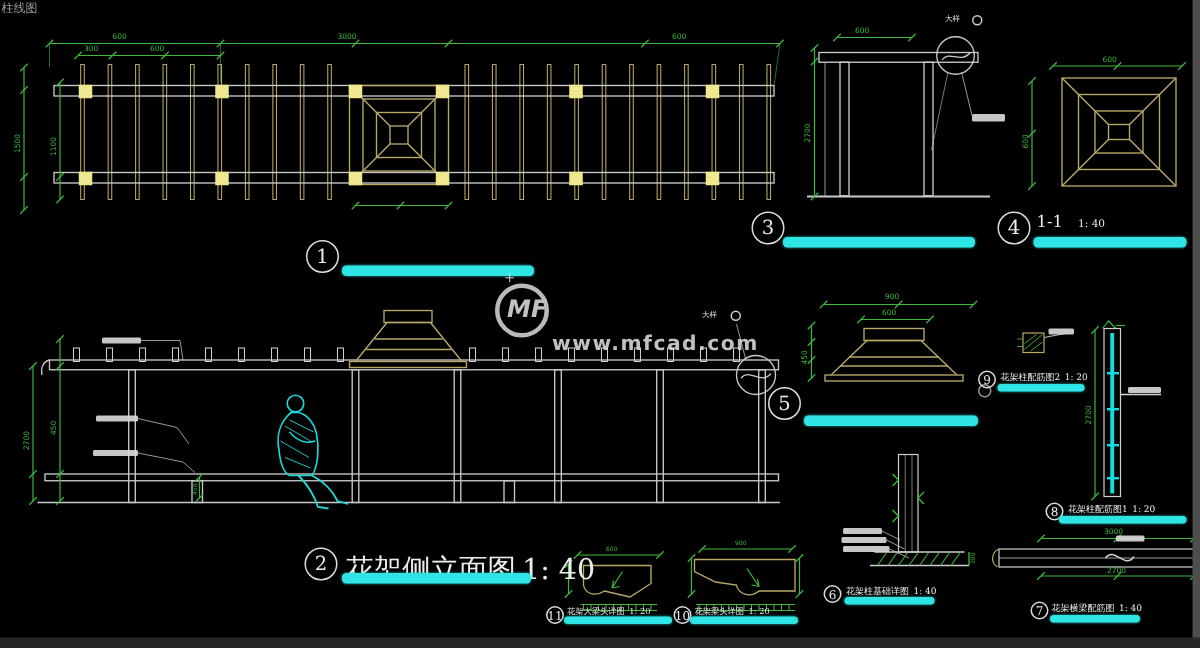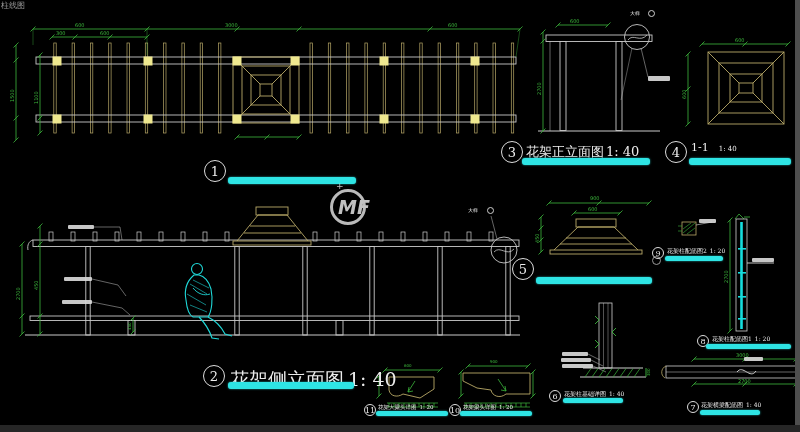--- a/index.html
+++ b/index.html
@@ -22,21 +22,21 @@
   .tinyc{position:absolute;border:1px solid #cfcfcf;border-radius:50%;box-sizing:border-box;}
   .greyc{position:absolute;border:1px solid #9a9a9a;border-radius:50%;box-sizing:border-box;}
   #corner{position:absolute;left:1px;top:0;color:#9a9a9a;font-size:8px;letter-spacing:0;}
   #wm{position:absolute;left:328px;top:180px;width:170px;height:62px;opacity:.88;color:#dcdcdc;}
   #wm .brand{position:absolute;left:44px;top:2px;font-size:31px;font-weight:bold;
              letter-spacing:7px;font-family:"DejaVu Serif",serif;
              text-shadow:0 0 1px rgba(255,255,255,.6);}
   #wm .url{position:absolute;left:40px;top:41px;font-size:13.5px;font-weight:bold;letter-spacing:1px;}
   #wm .logo{position:absolute;left:2px;top:9px;width:36px;height:36px;border:3px solid #d4d4d4;
             border-radius:50%;box-sizing:border-box;}
-  #wm .logo span{position:absolute;left:5px;top:4px;font-size:19px;font-weight:bold;font-style:italic;}
+  #wm .logo span{position:absolute;left:5px;top:4px;font-size:16px;font-weight:bold;font-style:italic;}
   #wm .star{position:absolute;left:8px;top:1px;font-size:9px;}
   #edgeR{position:absolute;right:0;top:0;width:5px;height:432px;background:#4e4e4e;}
   #edgeB{position:absolute;left:0;bottom:0;width:800px;height:7px;background:#262626;}
 </style>
 </head>
 <body>
 
 <div id="stage">
 
   <svg id="cad" width="800" height="432" viewBox="0 0 800 432">
@@ -459,21 +459,20 @@
 
   <div class="circ bigc" style="left:203px;top:365px">
       <span>2</span>
     </div>
   <div class="lbl" style="left:230px;top:367px;font-size:19px"><span>花架侧立面图</span><span class="sc" style="margin-left:4px">1: 40</span></div>
   <div class="bar" style="left:228px;top:382px;width:126px;height:6.5px"></div>
 
   <div class="circ bigc" style="left:501px;top:141px">
       <span>3</span>
     </div>
-  <div class="lbl" style="left:526px;top:143px;font-size:13px"><span>花架正立面图</span><span class="sc" style="margin-left:2px">1: 40</span></div>
   <div class="bar" style="left:522px;top:158px;width:128px;height:6.5px"></div>
 
   <div class="circ bigc" style="left:665px;top:141px">
       <span>4</span>
     </div>
   <div class="lbl" style="left:691px;top:141px;font-size:11px"><span>1-1</span><span class="sc" style="font-size:7px">1: 40</span></div>
   <div class="bar" style="left:689px;top:158px;width:102px;height:6.5px"></div>
 
   <div class="circ bigc" style="left:512px;top:258px">
       <span>5</span>
@@ -514,18 +513,19 @@
       <span>10</span>
     </div>
   <div class="lbl" style="left:463px;top:404px;font-size:5.5px"><span>花架梁头详图</span><span class="sc" style="margin-left:3px">1: 20</span></div>
   <div class="bar" style="left:460px;top:411px;width:72px;height:5px"></div>
 
   <div id="wm">
     <div class="logo">
       <span>MF</span>
     </div>
     <span class="star">+</span>
+    <div class="url">www.mfcad.com</div>
   </div>
 
   <div id="corner">柱线图</div>
   <div id="edgeR"></div>
   <div id="edgeB"></div>
 </div>
 
 </body></html>

